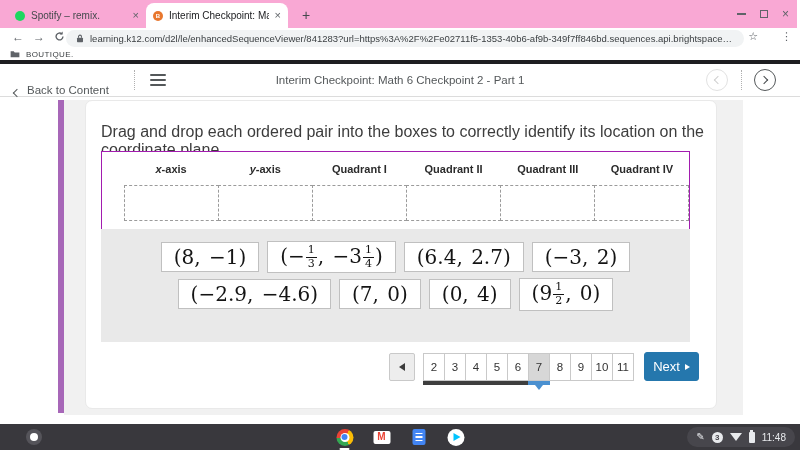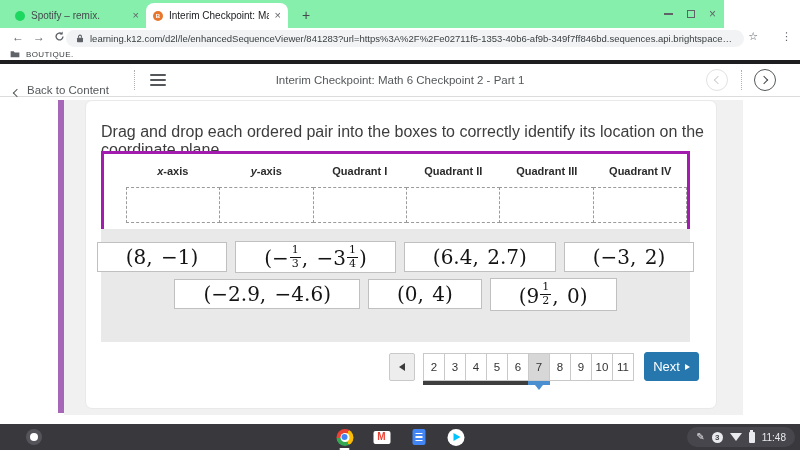--- a/index.html
+++ b/index.html
@@ -1,21 +1,21 @@
 <!DOCTYPE html>
 <html><head>
 <meta charset="utf-8">
 <style>
   html,body{margin:0;padding:0;background:#fff;}
   *{box-sizing:border-box;}
   .screen{position:relative;width:800px;height:450px;overflow:hidden;
           font-family:"Liberation Sans",sans-serif;background:#fff;}
 
   
-  .tabstrip{position:absolute;left:0;top:0;width:724px;height:28px;background:#86efac;}
+  .tabstrip{position:absolute;left:0;top:0;width:797px;height:28px;background:#f9a8d4;}
   .tab{position:absolute;top:3px;height:25px;display:flex;align-items:center;
        padding:0 7px;font-size:10px;color:#45494d;}
   .tab-inactive{left:8px;width:138px;}
   .tab-active{left:146px;width:142px;background:#fff;border-radius:8px 8px 0 0;color:#202124;}
   .tab-label{flex:1;overflow:hidden;white-space:nowrap;margin:0 6px 0 6px;}
   .favicon{width:10px;height:10px;border-radius:50%;flex:0 0 auto;
            display:flex;align-items:center;justify-content:center;}
   .spotify{background:#1ed760;}
   .brightspace{background:#e8772e;color:#fff;font-size:6px;font-weight:bold;}
   .tab-close{color:#5f6368;font-size:11px;line-height:1;flex:0 0 auto;}
@@ -64,33 +64,33 @@
                 transform:rotate(45deg);margin-right:2px;}
 
   
   .graypanel{position:absolute;left:64px;top:100px;width:679px;height:315px;background:#f1f1f1;}
   .purplebar{position:absolute;left:58px;top:100px;width:6px;height:313px;background:#a767b8;}
   .card{position:absolute;left:85px;top:100px;width:632px;height:309px;background:#fff;
         border:1px solid #e9e9e9;border-radius:7px;}
   .prompt{position:absolute;left:15px;top:22px;right:5px;font-size:16px;color:#3d3d3d;}
 
   .qtable{position:absolute;left:15px;top:50px;width:589px;height:81px;
-          border:3px solid #a21caf;background:#fff;}
+          border:1px solid #a21caf;background:#fff;}
   .qhead{display:flex;height:33px;align-items:center;margin-left:22px;}
   .qcol{flex:1;text-align:center;font-size:11px;font-weight:bold;color:#2b2b2b;}
   .qcells{display:flex;height:36px;margin-left:22px;}
   .dropbox{flex:1;border:1px dashed #9b9b9b;margin-left:-1px;background:#fff;}
   .dropbox:first-child{margin-left:0;}
 
   .tilesarea{position:absolute;left:15px;top:128px;width:589px;height:113px;background:#e9e9e9;
              display:flex;flex-direction:column;align-items:center;padding-top:12px;gap:5px;}
   .tile-row{display:flex;align-items:center;gap:8px;}
-  .tile{background:#fff;border:1px solid #c0c0c0;padding:2px 28px;color:#141414;
+  .tile{background:#fff;border:1px solid #c0c0c0;padding:2px 12px;color:#141414;
         font-family:"DejaVu Serif",serif;font-size:20px;word-spacing:2px;white-space:nowrap;
-        display:flex;align-items:flex-end;}
+        display:flex;align-items:flex-start;}
   .frac{display:inline-flex;flex-direction:column;text-align:center;font-size:11px;
         line-height:1.15;vertical-align:middle;margin:0 1px;}
   .frac .num{border-bottom:1px solid #141414;padding:0 2px;}
 
   
   .pager{position:absolute;top:251px;right:17px;display:flex;align-items:center;}
   .pager button{appearance:none;font-family:inherit;cursor:default;}
   .prevbtn{width:26px;height:28px;background:#ededed;border:1px solid #c9c9c9;border-radius:2px;
            display:flex;align-items:center;justify-content:center;margin-right:8px;}
   .prev-tri{width:0;height:0;border-top:4px solid transparent;border-bottom:4px solid transparent;
@@ -274,20 +274,23 @@
           </div>
           <div class="tile">
             <span>(−3, 2)</span>
           </div>
         </div>
         <div class="tile-row">
           <div class="tile">
             <span>(−2.9, −4.6)</span>
           </div>
           <div class="tile">
+            <span>(7, 0)</span>
+          </div>
+          <div class="tile">
             <span>(0, 4)</span>
           </div>
           <div class="tile">
             <span>(9</span>
             <span class="frac">
               <span class="num">1</span>
               <span class="den">2</span>
             </span>
             <span>, 0)</span>
           </div>

